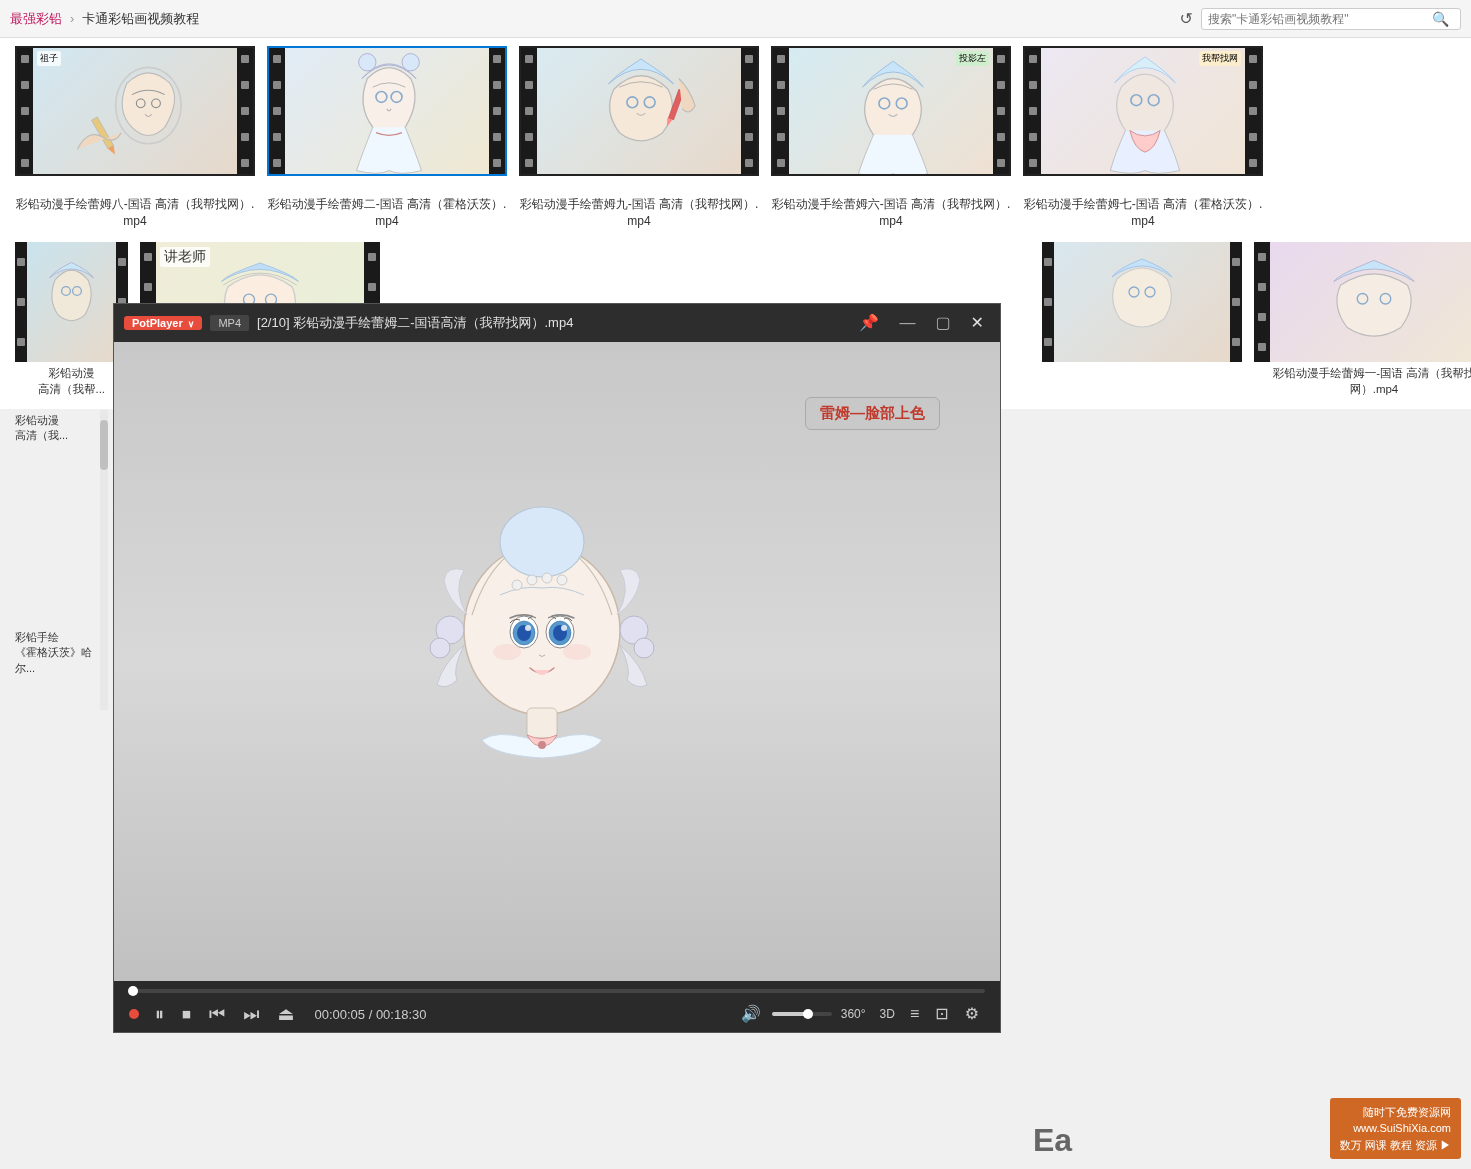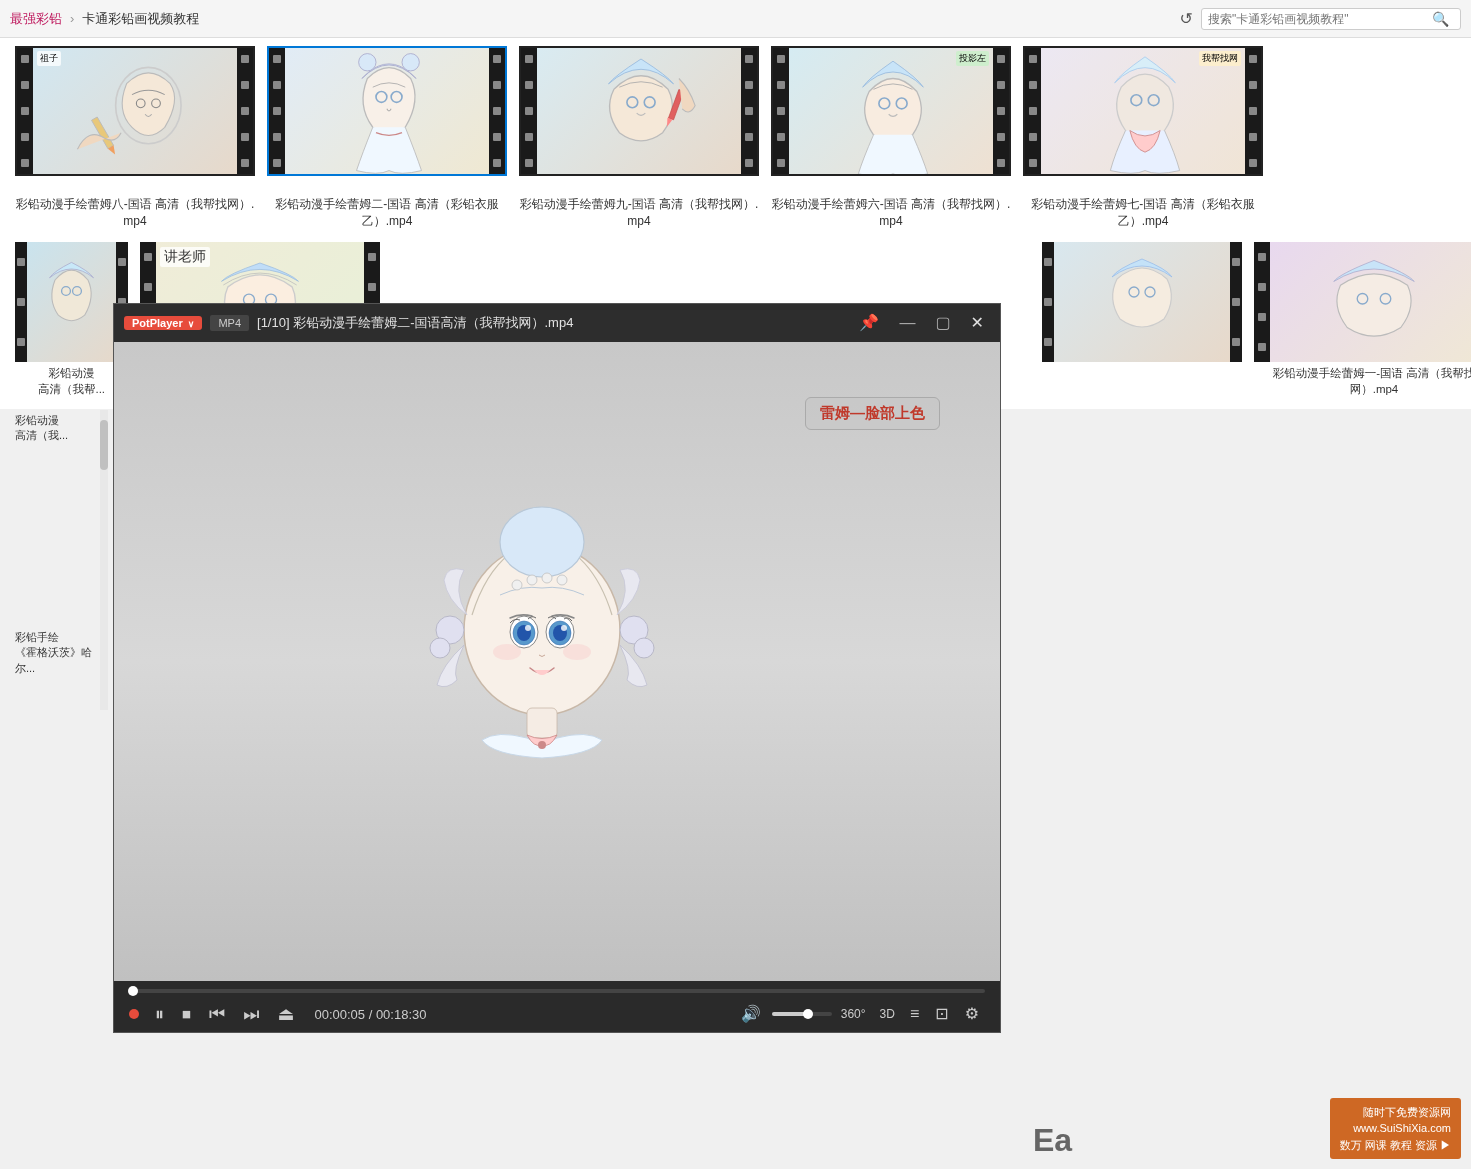--- a/index.html
+++ b/index.html
@@ -447,21 +447,21 @@
           <circle cx="50" cy="15" r="8" fill="#d8e8f8" stroke="#aac" stroke-width="0.8"></circle>
           <circle cx="90" cy="15" r="8" fill="#d8e8f8" stroke="#aac" stroke-width="0.8"></circle>
 
           <path d="M55 75 Q45 100 40 115 Q60 120 70 115 Q80 120 100 115 Q95 100 85 75" fill="#f0f8ff" stroke="#bbb" stroke-width="0.8"></path>
 
           <path d="M58 80 Q70 85 82 80" fill="none" stroke="#cc8888" stroke-width="1.2"></path>
         </svg>
       </div>
     </div>
     <div class="thumb-label">彩铅动漫手绘蕾姆二-国语
-高清（彩铅衣服乙）.mp4</div>
+高清（霍格沃茨）.mp4</div>
   </div>
 
   <div class="file-thumb">
     <div class="thumb-img-wrap">
       <div class="thumb-canvas" style="width:240px;height:130px;background:linear-gradient(135deg,#d8ecf4 0%,#e8d8c8 100%);position:relative;">
         <div class="film-strip-left">
           <div class="film-hole"></div>
             <div class="film-hole"></div>
             <div class="film-hole"></div>
             <div class="film-hole"></div>
@@ -547,21 +547,21 @@
           <path d="M48 38 Q70 14 92 38 Q102 58 88 78 Q70 93 52 78 Q38 58 48 38Z" fill="#f0e8e0" stroke="#ccc" stroke-width="1.2"></path>
           <circle cx="62" cy="50" r="5" fill="none" stroke="#88aacc" stroke-width="1.5"></circle>
           <circle cx="78" cy="50" r="5" fill="none" stroke="#88aacc" stroke-width="1.5"></circle>
           <path d="M42 34 Q70 6 98 34 Q93 26 70 10 Q47 26 42 34Z" fill="#d8eef8" stroke="#aaccee" stroke-width="0.8"></path>
           <path d="M52 78 Q42 100 38 115 Q60 120 70 115 Q80 120 102 115 Q98 100 88 78" fill="#e8f0ff" stroke="#bbb" stroke-width="0.8"></path>
           <path d="M56 78 Q70 88 84 78 Q80 95 70 98 Q60 95 56 78Z" fill="#ffcccc" stroke="#cc8888" stroke-width="0.8"></path>
         </svg>
       </div>
     </div>
     <div class="thumb-label">彩铅动漫手绘蕾姆七-国语
-高清（彩铅衣服乙）.mp4</div>
+高清（霍格沃茨）.mp4</div>
   </div>
 
 </div>
 
 <div style="position:relative; width:100%; height:175px; background:#fff; display:flex; padding:8px 15px; gap:12px; overflow:hidden;">
 
   <div style="width:113px;overflow:hidden;flex-shrink:0;">
     <div style="width:113px;height:120px;background:linear-gradient(135deg,#c8e4f0 0%,#e8d8c8 100%);position:relative;overflow:hidden;">
       <div class="film-strip-left" style="width:12px;">
         <div class="film-hole"></div>
@@ -669,21 +669,21 @@
 </div>
 
 <div class="potplayer-window">
 
   <div class="pp-titlebar">
     <div class="pp-logo">
       <span>PotPlayer</span>
       <span style="font-size:9px;margin-left:2px;">∨</span>
     </div>
     <div class="pp-format-badge">MP4</div>
-    <div class="pp-title-text">[1/10] 彩铅动漫手绘蕾姆二-国语高清（我帮找网）.mp4</div>
+    <div class="pp-title-text">[2/10] 彩铅动漫手绘蕾姆二-国语高清（我帮找网）.mp4</div>
     <button class="pp-pin-btn">📌</button>
     <button class="pp-min-btn">—</button>
     <button class="pp-max-btn">▢</button>
     <button class="pp-close-btn">✕</button>
   </div>
 
   <div class="pp-video-area">
     <div class="pp-video-bg">
 
       <div class="annotation-bubble">雷姆—脸部上色</div>

